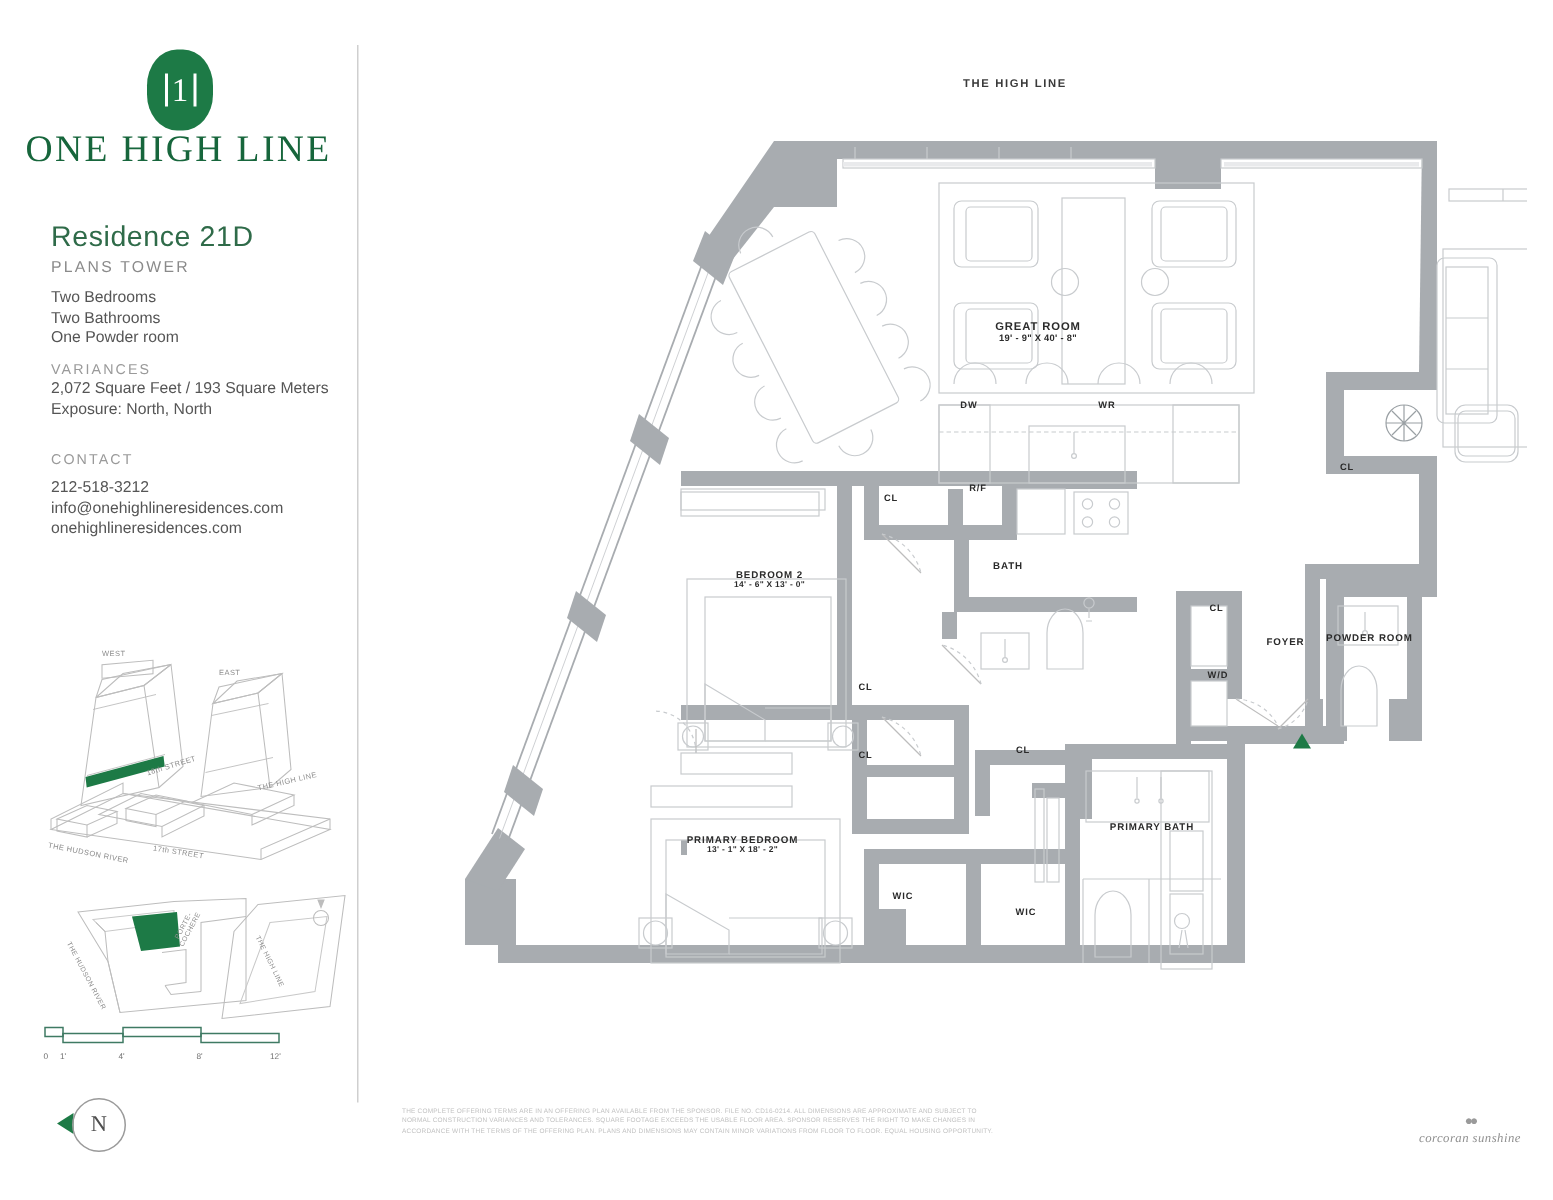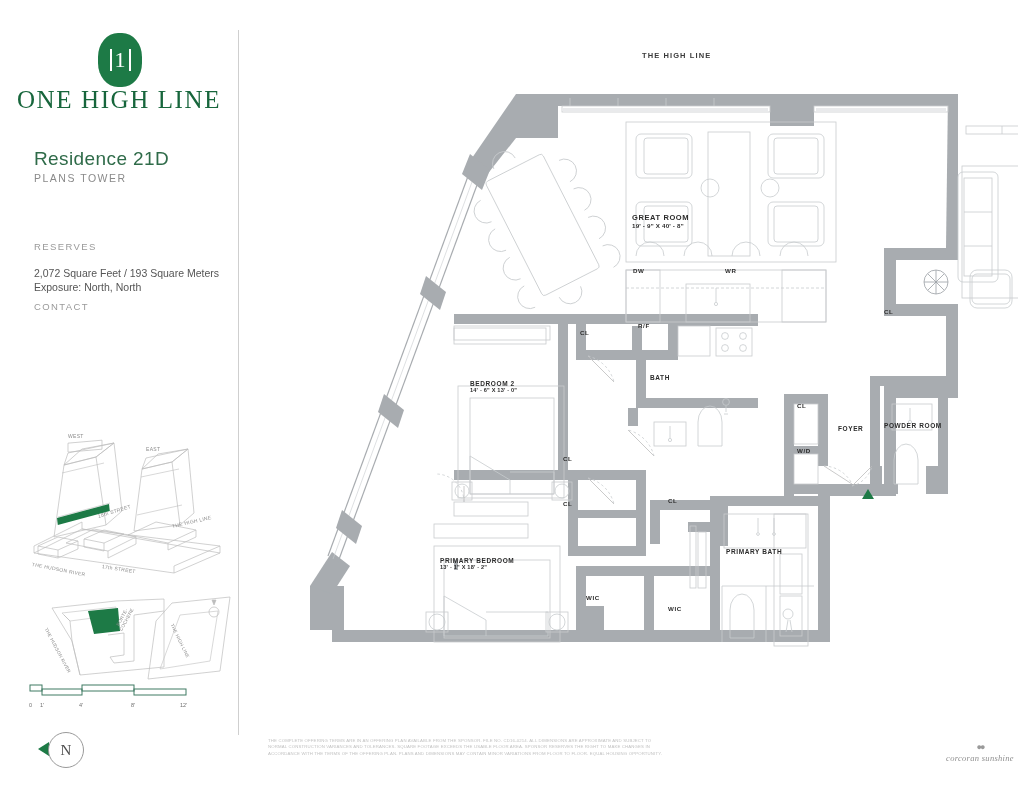--- a/index.html
+++ b/index.html
@@ -51,21 +51,21 @@
   .res-rooms {
     position: absolute; left: 34px; top: 192px;
     font-size: 10.5px; line-height: 13.5px; color: #555555;
   }
   .sec-head {
     position: absolute; left: 34px;
     font-size: 9.5px; letter-spacing: 1.4px; color: #9a9a9a;
   }
   .sec-body {
     position: absolute; left: 34px;
-    font-size: 10.5px; line-height: 13.5px; color: #555555; margin-top: 14px;
+    font-size: 10.5px; line-height: 13.5px; color: #555555;
   }
   #interior-head { top: 241px; }
   #interior-body { top: 253px; }
   #contact-head { top: 301px; }
   #contact-body { top: 319px; }
 
   
   .massing { position: absolute; left: 24px; top: 425px; width: 210px; height: 150px; }
   .massing .lbl {
     position: absolute; font-size: 5px; color: #8d8d8d; letter-spacing: 0.3px;
@@ -102,21 +102,21 @@
   .plan { position: absolute; left: 258px; top: 26px; width: 760px; height: 700px; }
   .plan svg { display: block; }
 
   .hl-label {
     position: absolute; left: 642px; top: 51px;
     font-size: 7.5px; font-weight: bold; letter-spacing: 1.1px; color: #3a3a3a;
   }
 
   
   .rlabel {
-    position: absolute; text-align: left; color: #2b2b2b;
+    position: absolute; text-align: center; color: #2b2b2b;
     font-weight: bold; letter-spacing: 0.6px; white-space: nowrap;
   }
   .rlabel .dim { display: block; font-weight: bold; letter-spacing: 0.2px; }
 
   
   .footer-legal {
     position: absolute; left: 268px; top: 738px; width: 400px;
     font-size: 4.3px; line-height: 6.4px; color: #c2c2c2; letter-spacing: 0.15px;
   }
   .corcoran { position: absolute; left: 938px; top: 742px; width: 84px; text-align: center; }
@@ -145,28 +145,36 @@
         <span class="bar"></span>
           <span class="one">1</span>
           <span class="bar"></span>
       </div>
     </div>
 
     <div class="brand">ONE HIGH LINE</div>
 
     <div class="res-title">Residence 21D</div>
     <div class="res-sub">PLANS TOWER</div>
-
-    <div class="sec-head" id="interior-head">RESERVES</div>
+    <div class="res-rooms" style="white-space: pre-line;">Two Bedrooms
+Two Bathrooms
+One Powder room</div>
+
+    <div class="sec-head" id="interior-head">VARIANCES</div>
     <div class="sec-body" id="interior-body">
       <div>2,072 Square Feet / 193 Square Meters</div>
       <div>Exposure: North, North</div>
     </div>
 
     <div class="sec-head" id="contact-head">CONTACT</div>
+    <div class="sec-body" id="contact-body">
+      <div>212-518-3212</div>
+      <div>info@onehighlineresidences.com</div>
+      <div>onehighlineresidences.com</div>
+    </div>
 
     <div class="massing">
       <svg width="210" height="150" viewBox="0 0 210 150">
         <g fill="none" stroke="#bdbdbd" stroke-width="0.7">
 
           <path d="M10 128 L58 104 L196 128 L150 148 Z"></path>
           <path d="M10 128 L10 121 L58 97 L58 104"></path>
           <path d="M58 104 L196 121 L196 128"></path>
           <path d="M150 148 L150 141 L196 121"></path>
 

